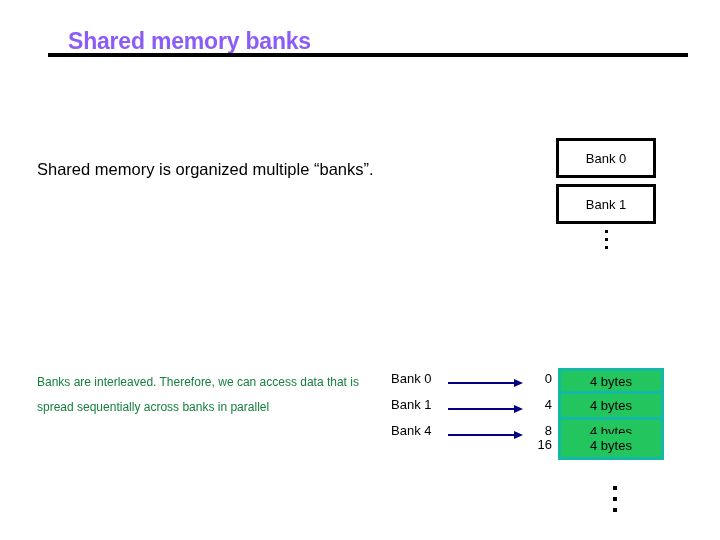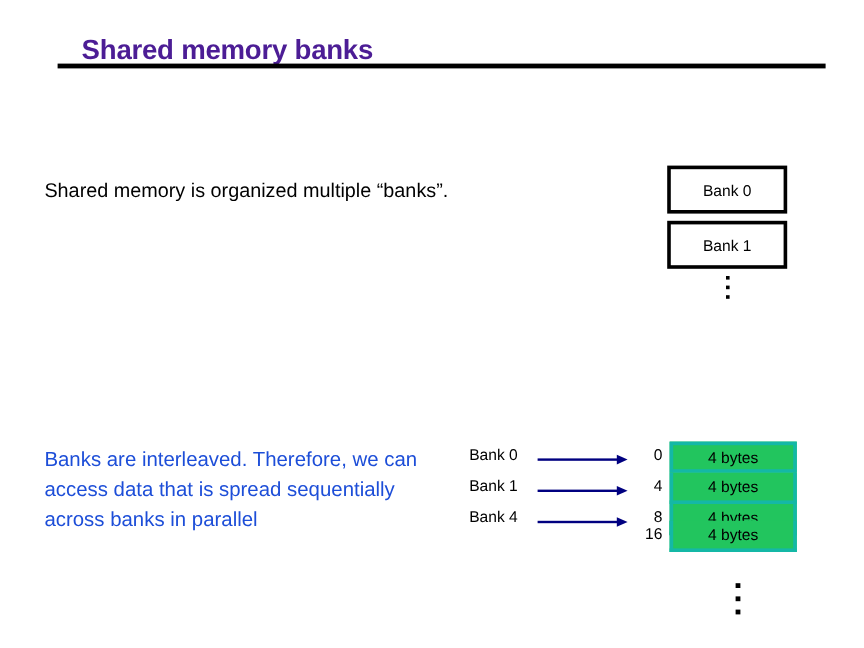--- a/index.html
+++ b/index.html
@@ -16,21 +16,21 @@
     color: #000000;
   }
 
   
   #slide-title {
     position: absolute;
     left: 68px;
     top: 28px;
     font-size: 23px;
     font-weight: bold;
-    color: #4c1d95;
+    color: #8b5cf6;
     letter-spacing: -0.2px;
     white-space: nowrap;
   }
   #title-rule {
     position: absolute;
     left: 48px;
     top: 53px;
     width: 640px;
     height: 4px;
     background: #000000;
@@ -40,21 +40,21 @@
   #upper-text {
     position: absolute;
     left: 37px;
     top: 148px;
     width: 500px;
     font-size: 16.5px;
     line-height: 23px;
     color: #000000;
   }
   #upper-text .para {
-    margin: 0 0 19px 0;
+    margin: 10px 0 19px 0;
   }
   #upper-text .para:last-child { margin-bottom: 0; }
 
   
   #bank-column {
     position: absolute;
     left: 556px;
     top: 138px;
     width: 100px;
   }
@@ -86,23 +86,23 @@
     background: #000000;
   }
   #bank-box-15 { margin-top: 2px; }
 
   
   #lower-text {
     position: absolute;
     left: 37px;
     top: 370px;
     width: 340px;
-    font-size: 17px;
+    font-size: 12px;
     line-height: 25px;
-    color: #1d4ed8;
+    color: #15803d;
   }
 
   
   #interleave-diagram {
     position: absolute;
     left: 388px;
     top: 368px;
     width: 290px;
     height: 160px;
   }

